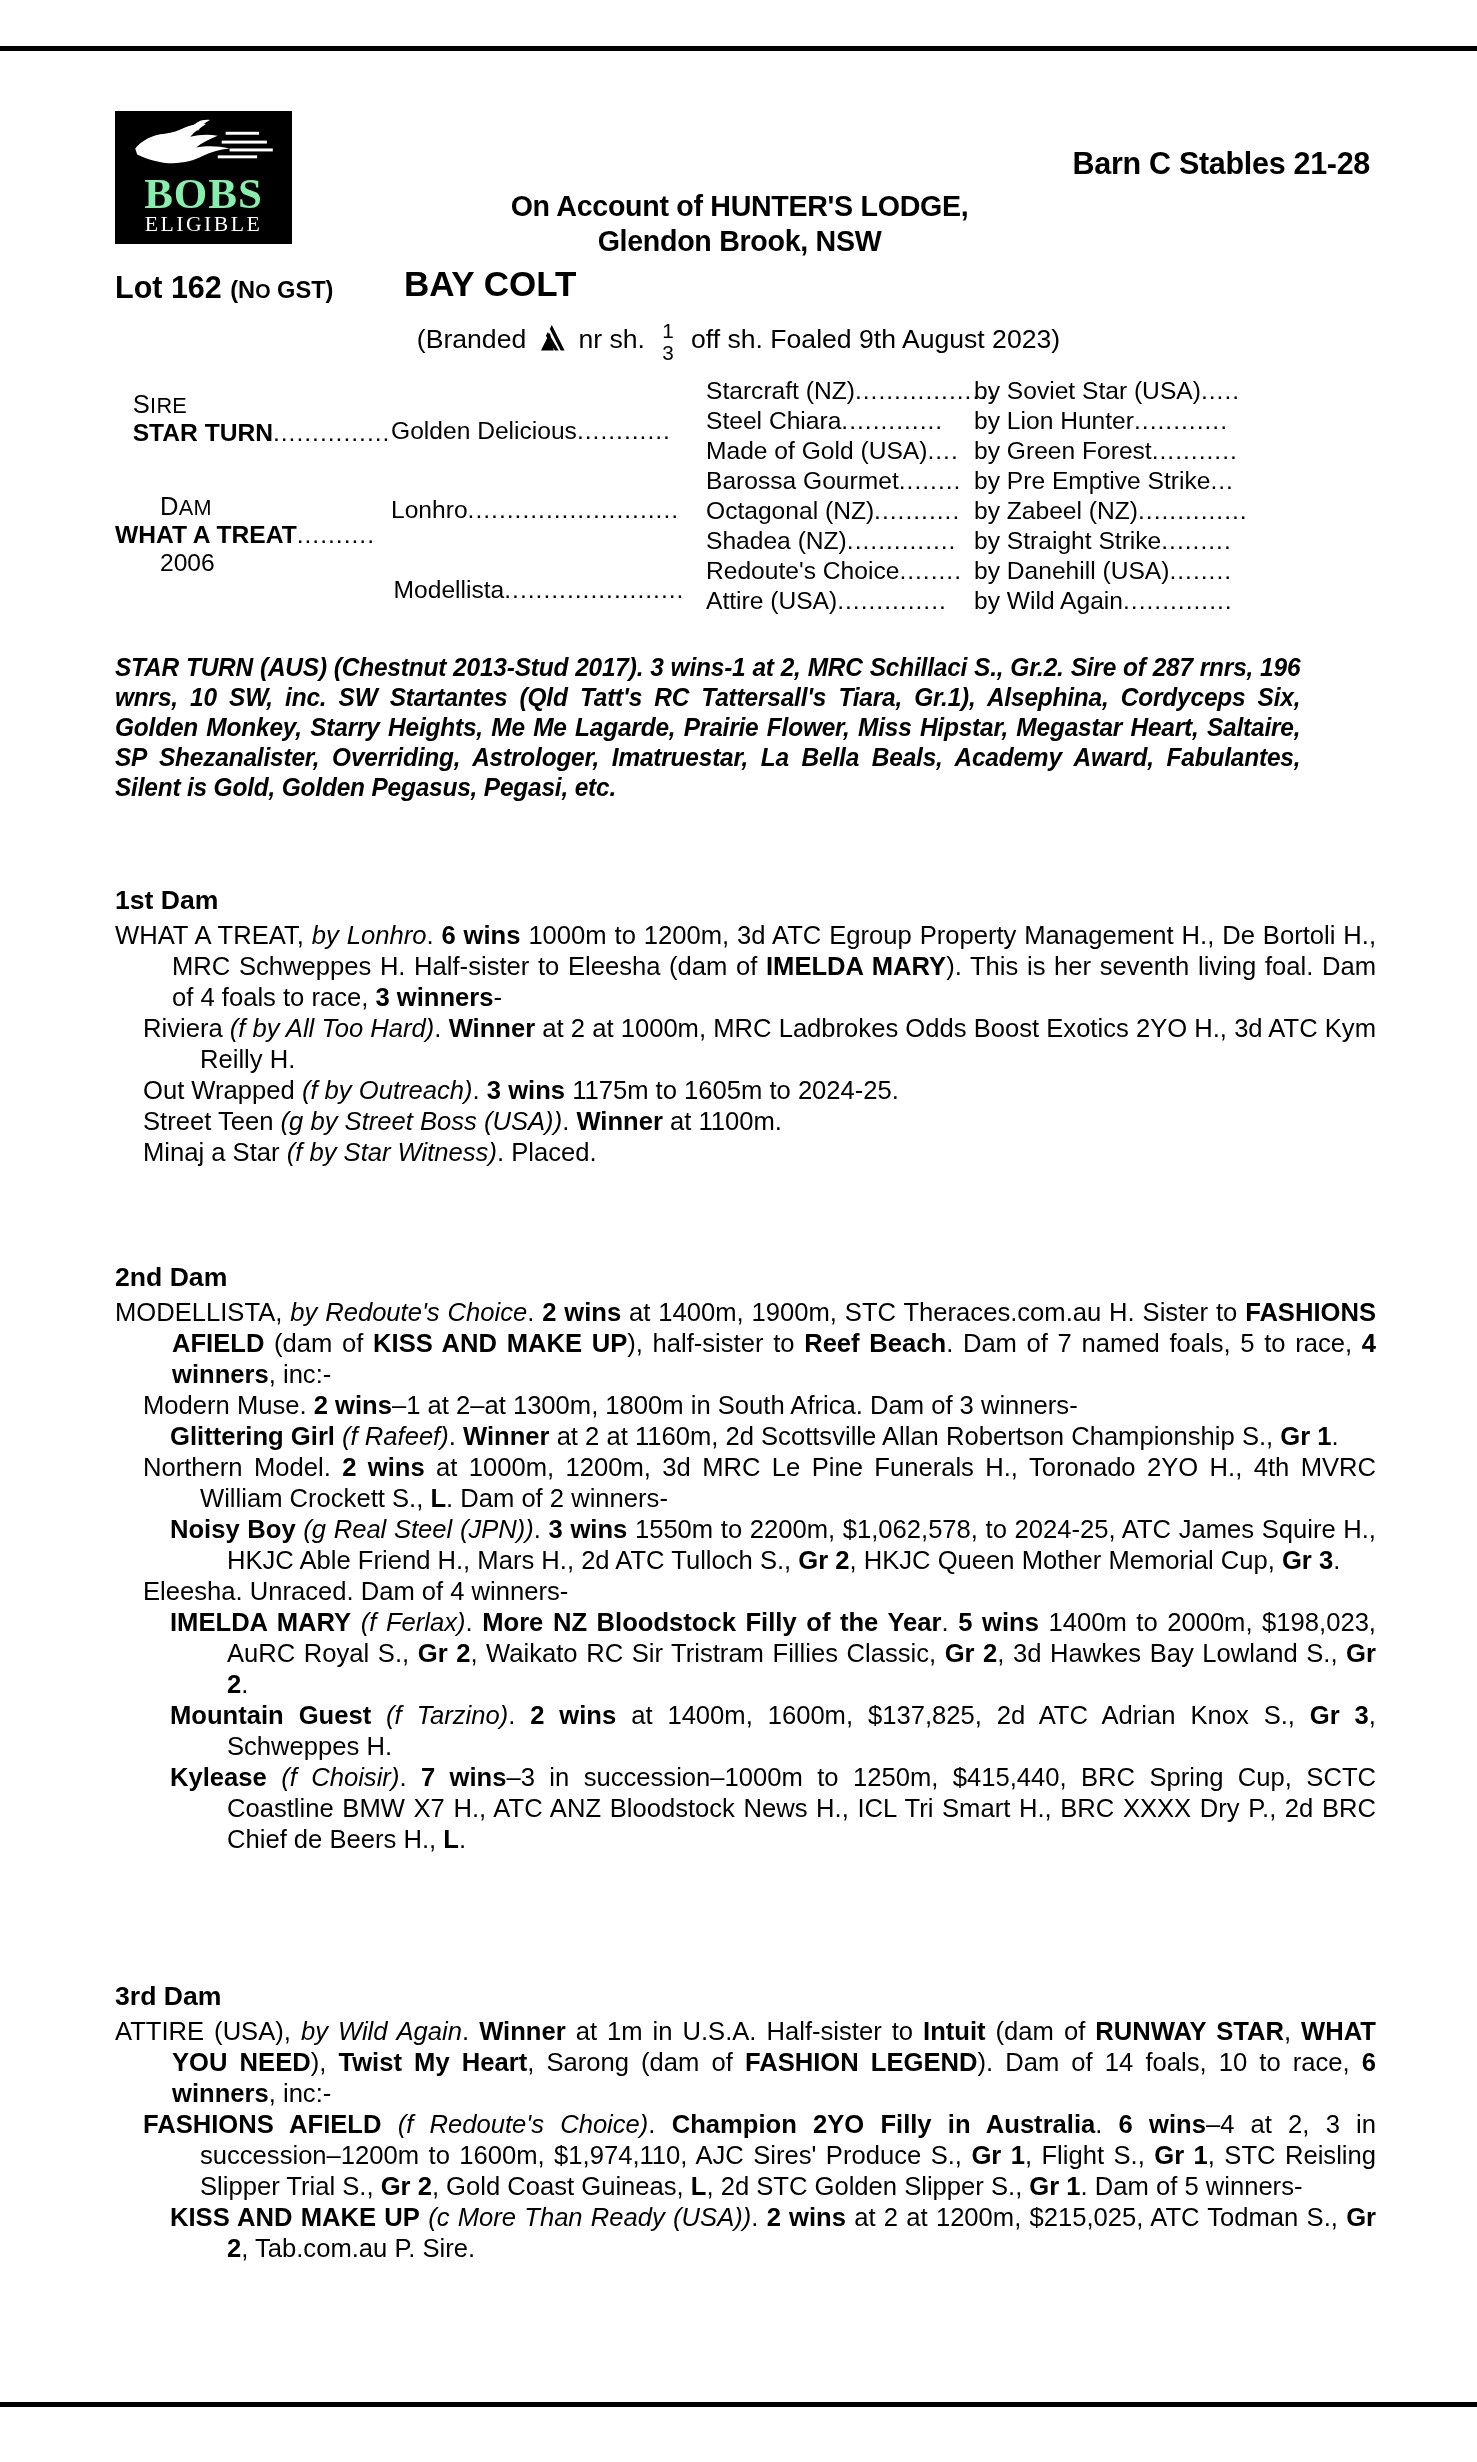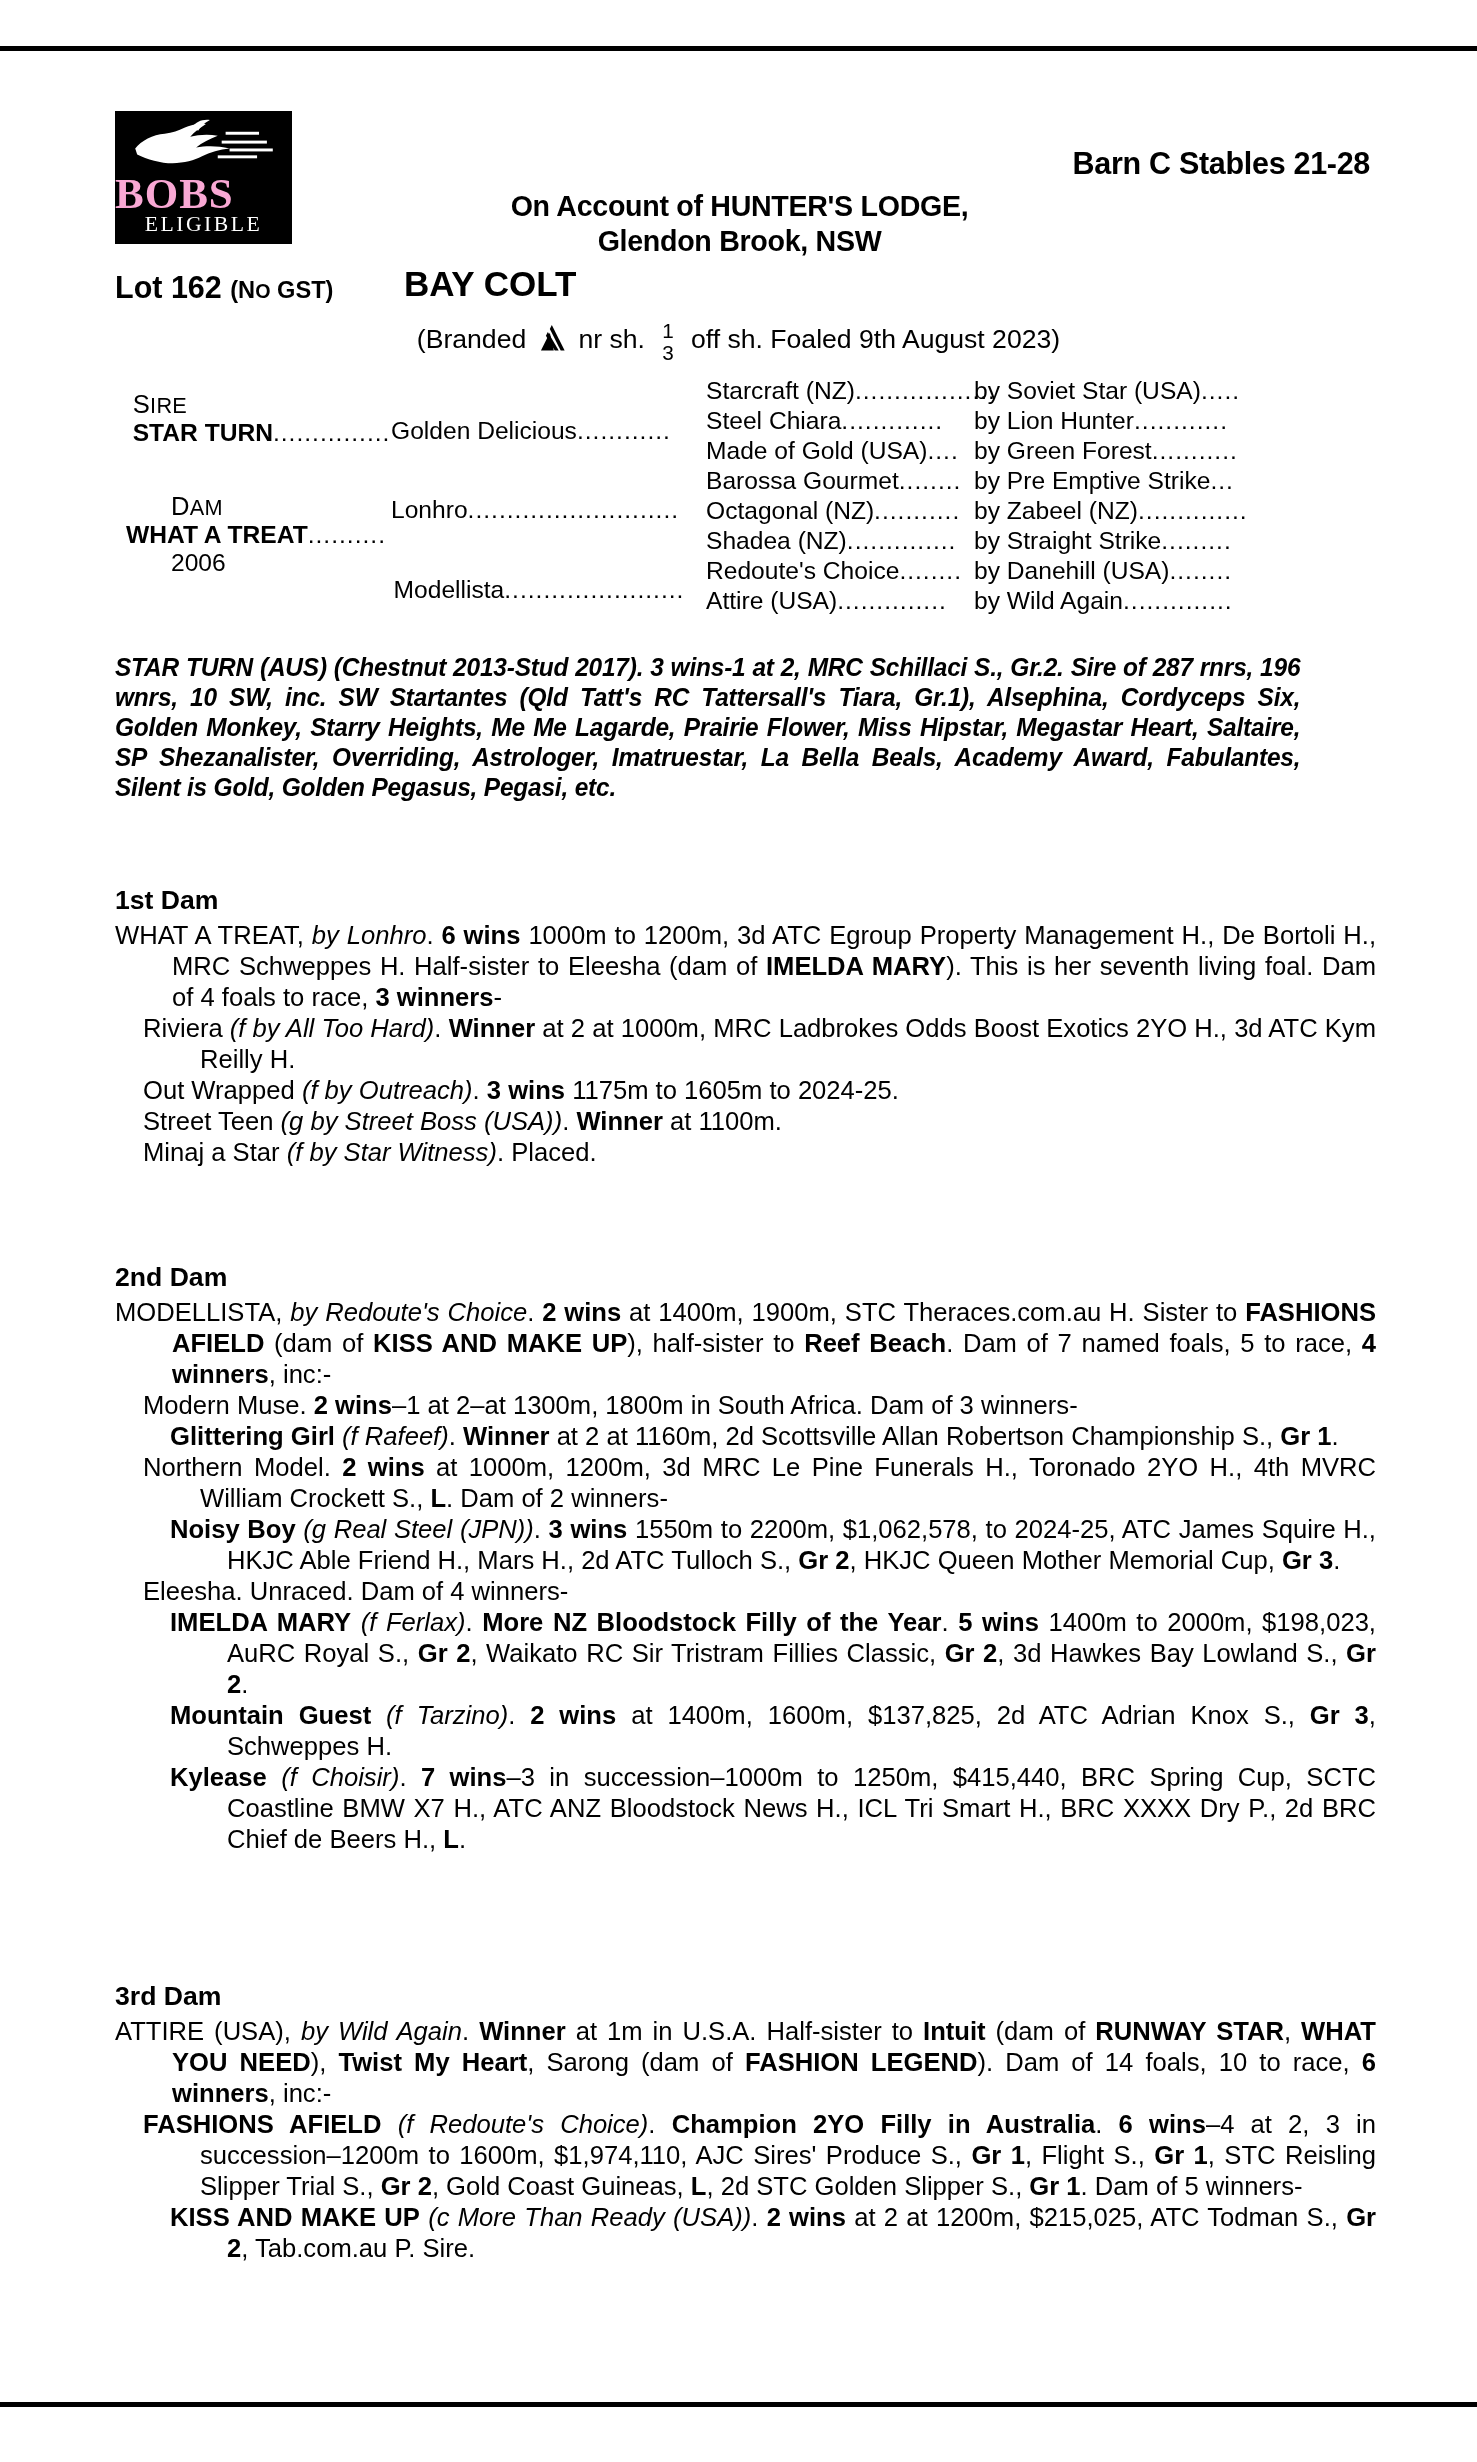--- a/index.html
+++ b/index.html
@@ -45,22 +45,22 @@
   }
   .logo-horse {
     position: absolute;
     left: 11.8px; top: 7.9px;
     width: 154px; height: 57px;
   }
   .logo-bobs {
     position: absolute;
     left: 0; top: 61px;
     width: 177px;
-    text-align: left;
-    color: #f9a8d4;
+    text-align: center;
+    color: #86efac;
     font-family: "Liberation Serif", serif;
     font-weight: bold;
     font-size: 43px;
     letter-spacing: 1px;
     line-height: 43px;
   }
   .logo-elig {
     position: absolute;
     left: 0; top: 103px;
     width: 177px;
@@ -160,21 +160,21 @@
   }
   .sm-label .cap { font-size: 25.6px; }
   .ped-name {
     font-weight: bold;
     font-size: 24.6px;
     white-space: nowrap;
   }
   .dots { font-weight: normal; letter-spacing: 1px; }
 
   .sire-block { position: absolute; left: 17.7px; top: 13.8px; }
-  .dam-block  { position: absolute; left: 11px;  top: 116px; }
+  .dam-block  { position: absolute; left: 0px;  top: 116px; }
   .dam-year   { margin-left: 45px; font-size: 24.6px; }
 
   .ped-col2 {
     position: absolute;
     left: 276px; top: 0;
     width: 296px;
     font-size: 24.6px;
     line-height: 50px;
   }
   .ped-col2 div { white-space: nowrap; }

